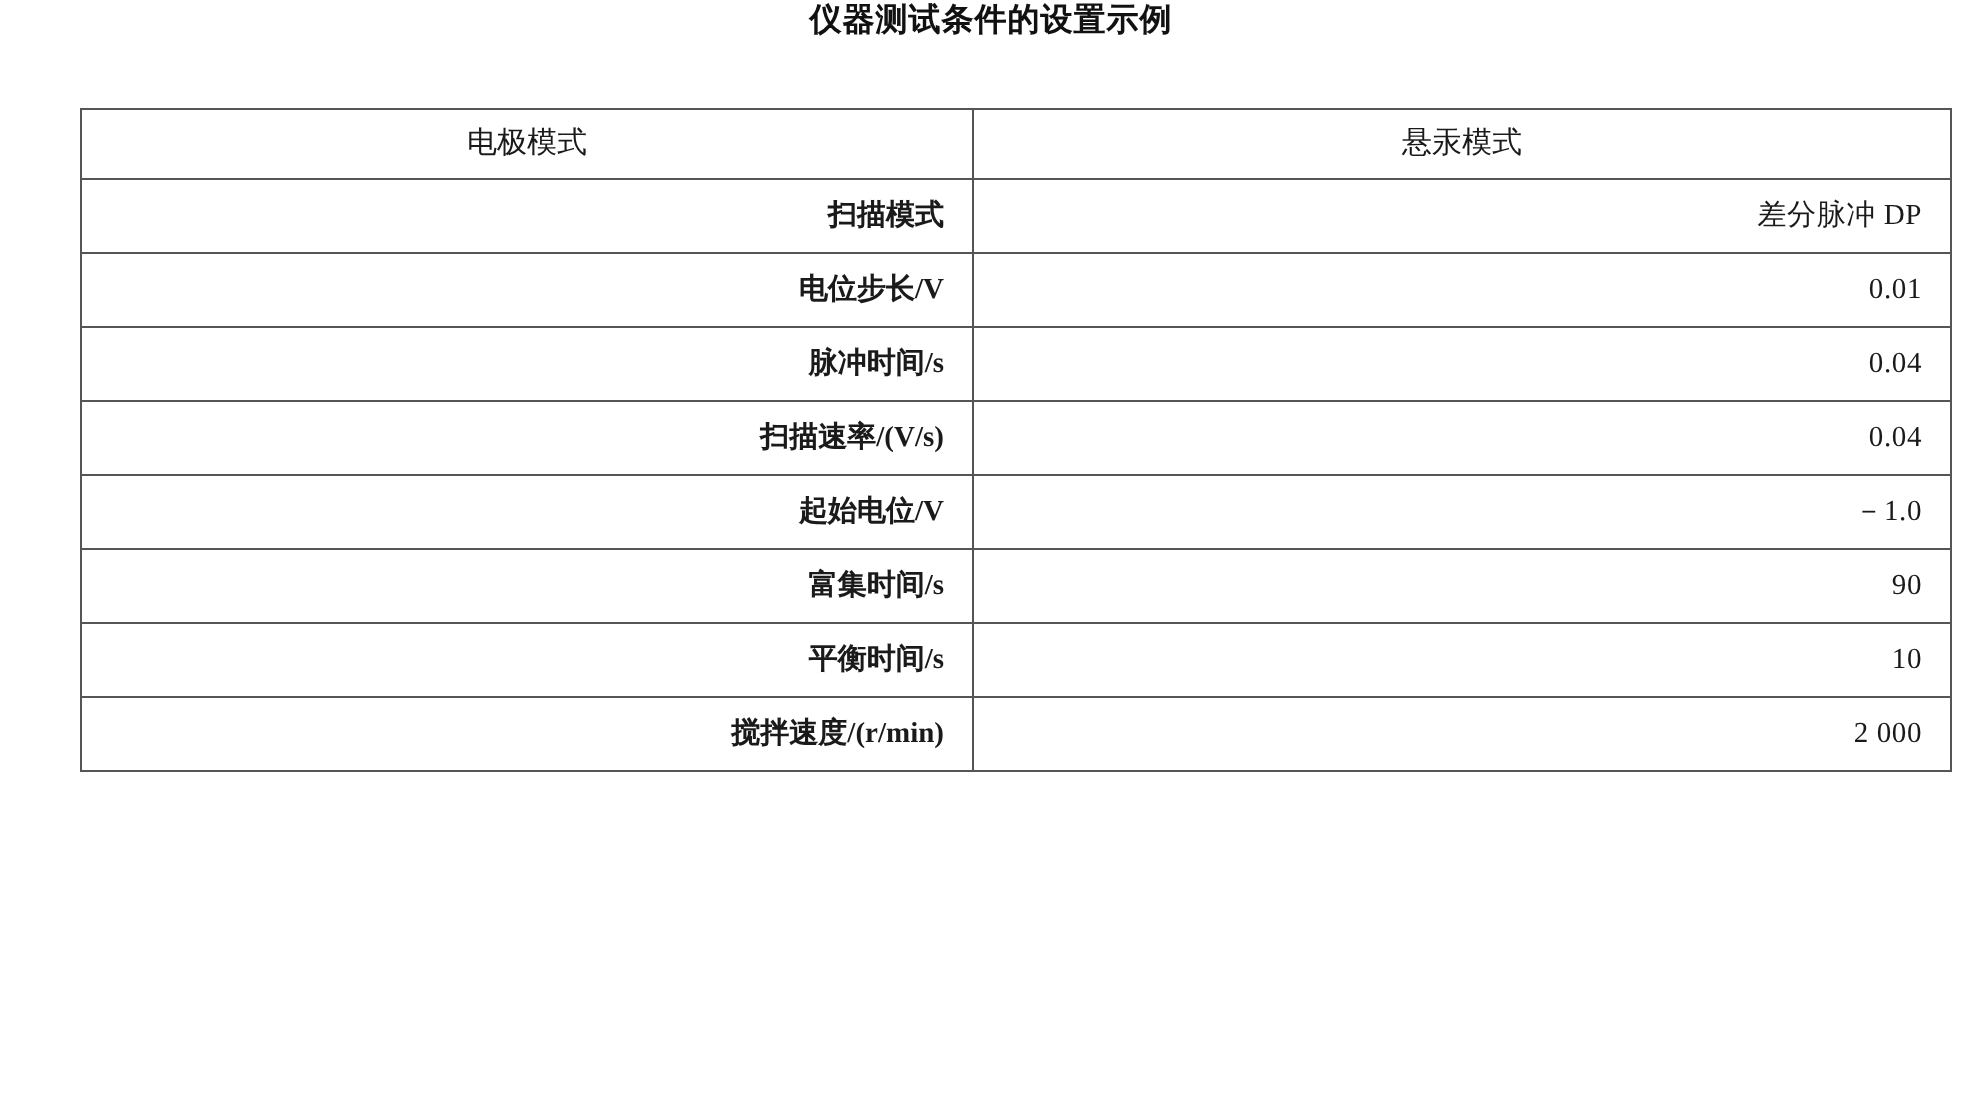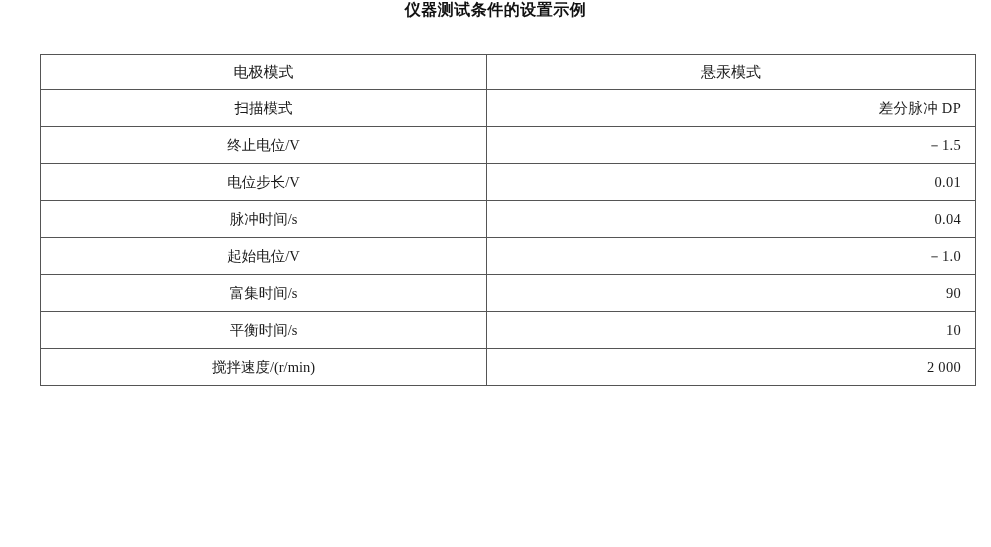--- a/index.html
+++ b/index.html
@@ -56,21 +56,22 @@
     white-space: nowrap;
     overflow: hidden;
   }
   table.spec thead th {
     text-align: center;
     font-size: 15px;
     height: 34px;
     line-height: 34px;
   }
   table.spec tbody td.label {
-    text-align: center;
+    text-align: right;
+    font-weight: bold;
   }
   table.spec tbody td.value {
     text-align: right;
     font-family: "Liberation Serif", serif;
     letter-spacing: 0.3px;
   }
 </style>
 </head>
 <body>
 
@@ -89,29 +90,29 @@
           <th>电极模式</th>
           <th>悬汞模式</th>
         </tr>
       </thead>
       <tbody>
         <tr>
           <td class="label">扫描模式</td>
           <td class="value">差分脉冲 DP</td>
         </tr>
         <tr>
-          <td class="label">终止电位/V</td>
-          <td class="value">－1.5</td>
-        </tr>
-        <tr>
           <td class="label">电位步长/V</td>
           <td class="value">0.01</td>
         </tr>
         <tr>
           <td class="label">脉冲时间/s</td>
+          <td class="value">0.04</td>
+        </tr>
+        <tr>
+          <td class="label">扫描速率/(V/s)</td>
           <td class="value">0.04</td>
         </tr>
         <tr>
           <td class="label">起始电位/V</td>
           <td class="value">－1.0</td>
         </tr>
         <tr>
           <td class="label">富集时间/s</td>
           <td class="value">90</td>
         </tr>

